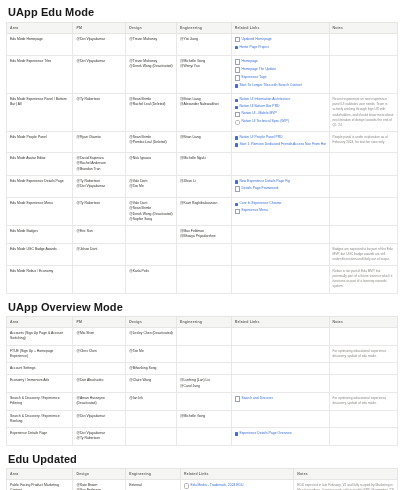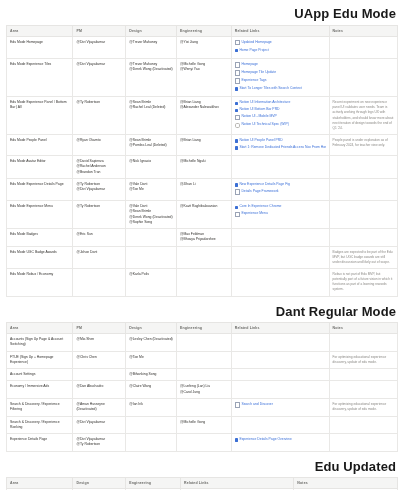--- a/index.html
+++ b/index.html
@@ -4,23 +4,22 @@
 <style>
   html,body{margin:0;padding:0;}
   body{
     width:400px;height:490px;overflow:hidden;background:#ffffff;
     font-family:"Liberation Sans", sans-serif;
     -webkit-font-smoothing:antialiased;
   }
   .page{padding:6px 4px 4px 6px;box-sizing:border-box;}
   .section{margin-bottom:7px;}
   .section-title{
-    font-size:13px;font-weight:bold;color:#191919;letter-spacing:.1px;
+    font-size:11px;font-weight:bold;color:#191919;letter-spacing:.1px;
     margin:0 0 3.5px 2px;
-    text-align:right;
   }
   table{border-collapse:collapse;width:392px;table-layout:fixed;}
   thead th{
     background:#f5f5f4;color:#6b6b68;font-size:3.5px;font-weight:bold;
     text-align:left;padding:3px 3px;border:.4px solid #e6e5e3;
     letter-spacing:.15px;white-space:nowrap;
   }
   tbody td{
     border:.4px solid #e9e8e6;padding:3px 3px;vertical-align:top;
     font-size:3.4px;line-height:1.55;color:#2f2f2e;word-wrap:break-word;
@@ -276,21 +275,21 @@
                 <span class="person">@Karla Polis</span>
               </td>
               <td></td>
               <td class="links"></td>
               <td class="notes">Robux is not part of Edu MVP, but potentially part of a future vision in which it functions as part of a learning rewards system.</td>
             </tr>
           </tbody>
         </table>
       </div>
       <div class="section">
-        <div class="section-title">Dant Regular Mode</div>
+        <div class="section-title">UApp Overview Mode</div>
         <table>
           <colgroup>
             <col style="width: 17%;">
             <col style="width: 13.5%;">
             <col style="width: 13%;">
             <col style="width: 14%;">
             <col style="width: 25%;">
             <col style="width: 17.5%;">
           </colgroup>
           <thead>

